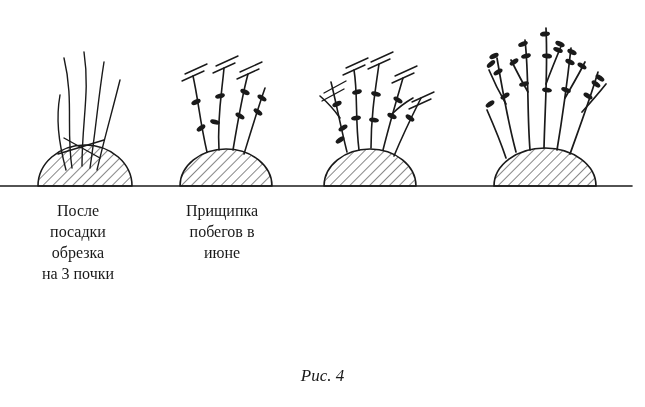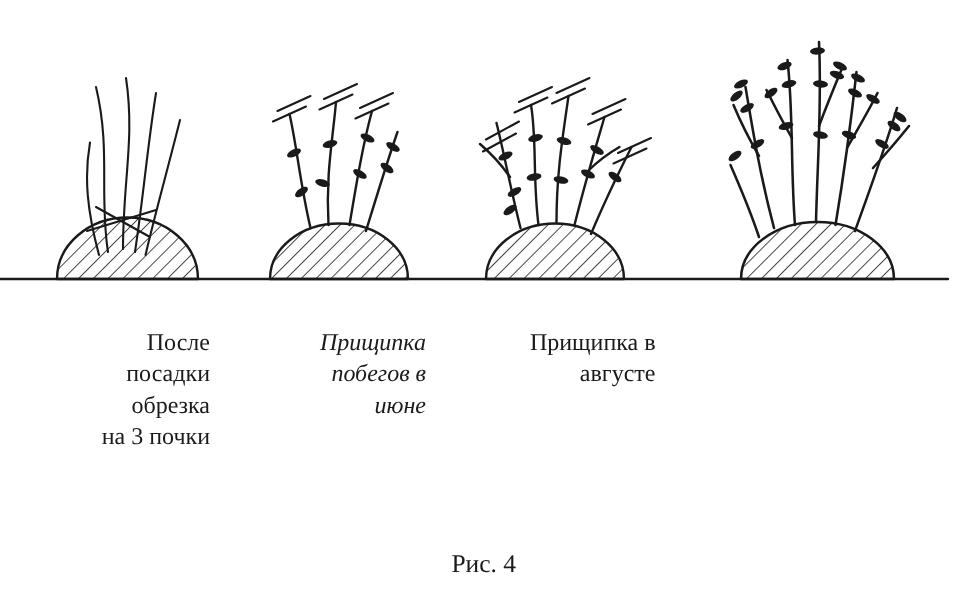--- a/index.html
+++ b/index.html
@@ -16,36 +16,37 @@
     color: #1a1a1a;
     overflow: hidden;
   }
   .illustration {
     position: absolute;
     top: 0;
     left: 0;
   }
   .stage-label {
     position: absolute;
-    top: 218px;
+    top: 200px;
     font-size: 16px;
     line-height: 21px;
-    text-align: right;
+    text-align: center;
     white-space: pre-line;
   }
   .label-1 { left: 16px;  width: 124px; }
-  .label-2 { left: 160px; width: 124px; font-style: italic; }
+  .label-2 { left: 160px; width: 124px; }
   .label-3 { left: 303px; width: 134px; }
   .label-4 { left: 466px; width: 158px; }
   .caption {
     position: absolute;
     top: 366px;
     left: 0;
     width: 100%;
     text-align: center;
+    font-style: italic;
     font-size: 17px;
   }
 </style>
 </head>
 <body>
 
 <div class="page">
 
   <svg class="illustration" width="645" height="200" viewBox="0 0 645 200" stroke-linecap="round" stroke-linejoin="round">
     <defs>
@@ -169,18 +170,16 @@
     </g>
   </svg>
 
   <div class="stage-label label-1">После
 посадки
 обрезка
 на 3 почки</div>
   <div class="stage-label label-2">Прищипка
 побегов в
 июне</div>
-  <div class="stage-label label-3">Прищипка в
-августе</div>
 
   <div class="caption">Рис. 4</div>
 
 </div>
 
 </body></html>

